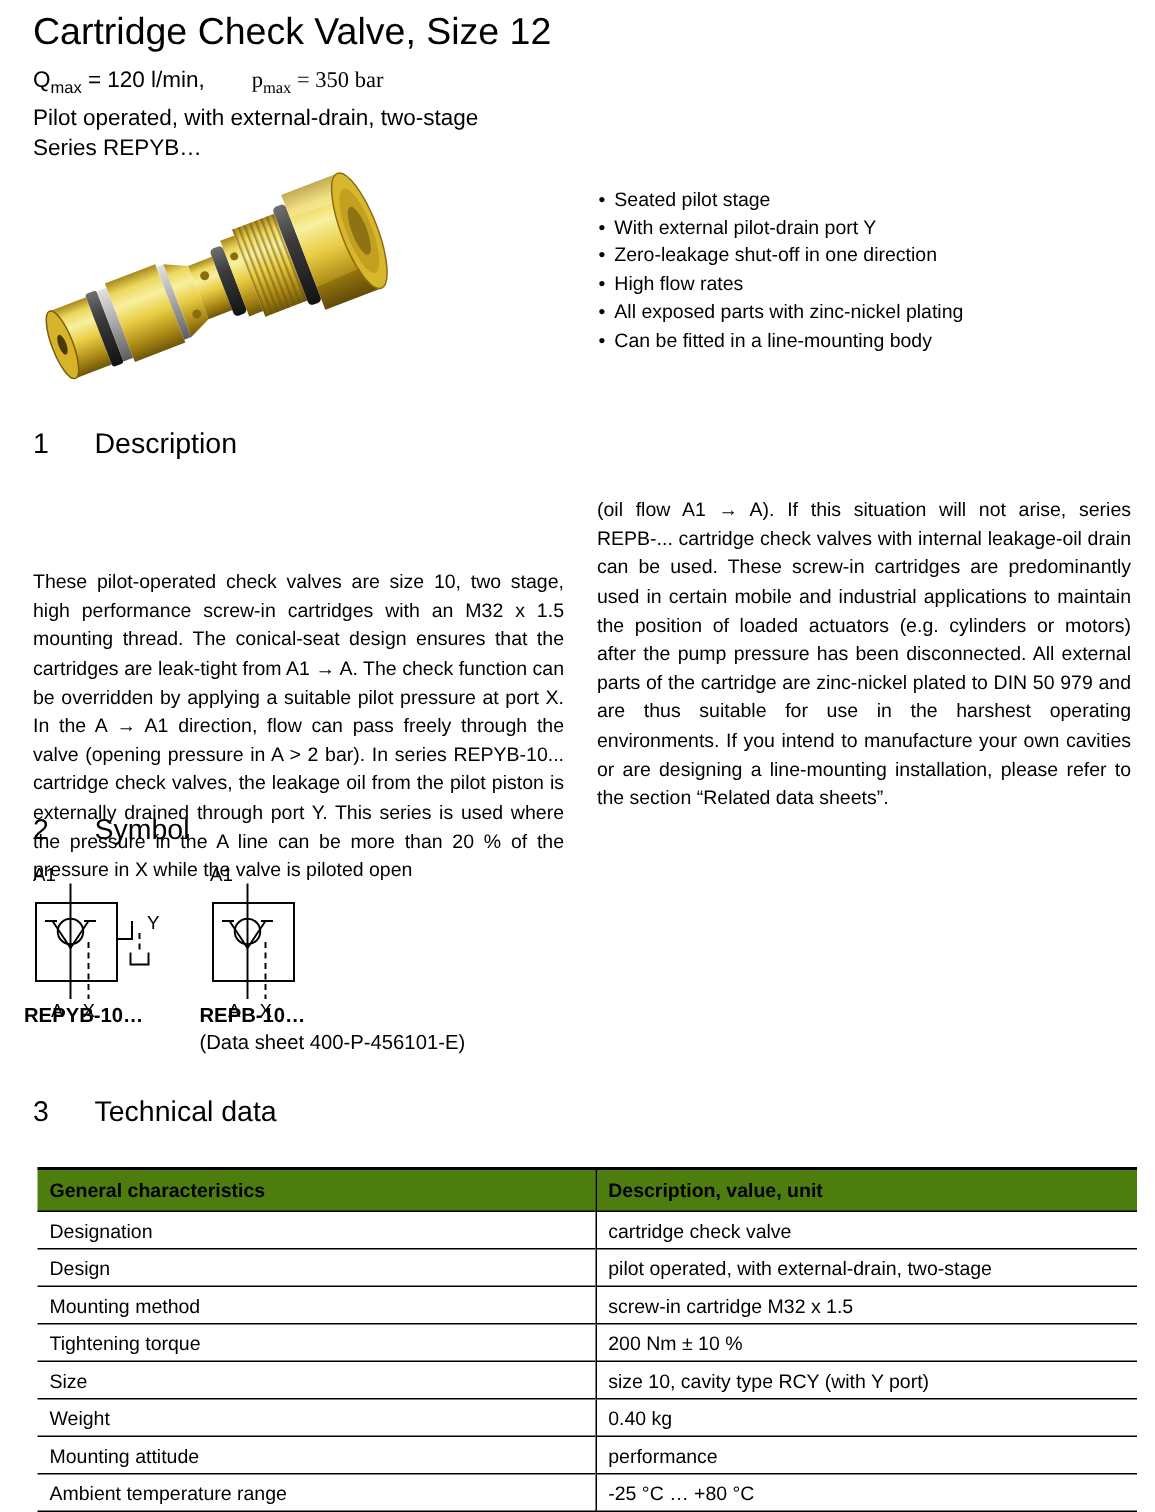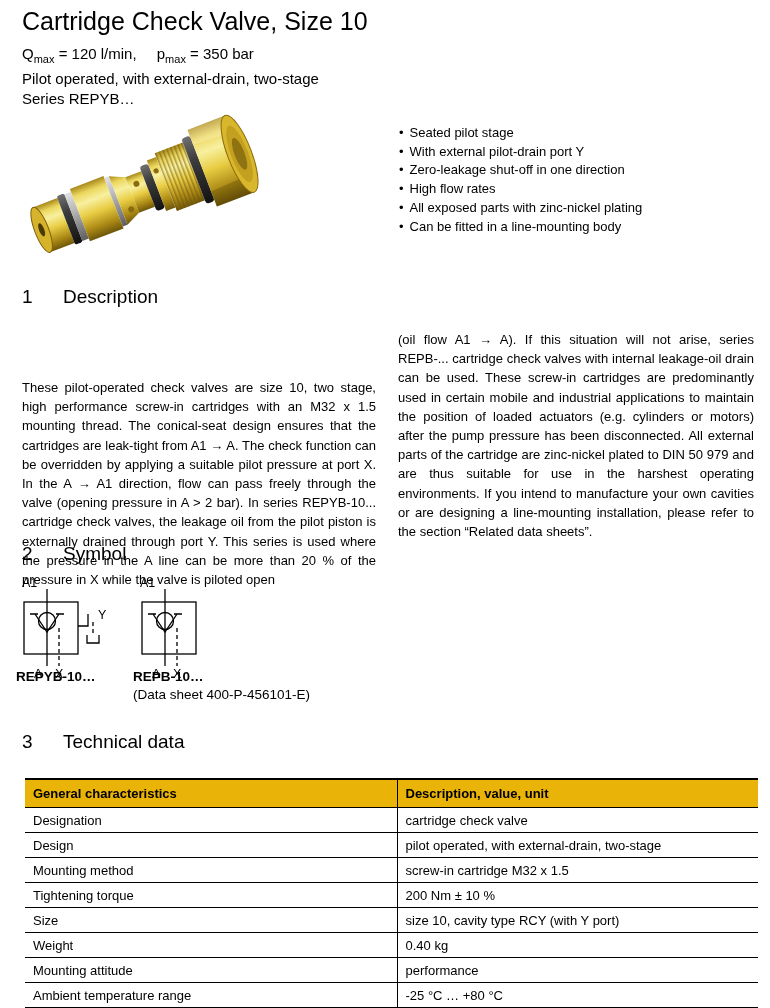--- a/index.html
+++ b/index.html
@@ -3,21 +3,21 @@
 <meta charset="utf-8">
 <style>
   html,body{margin:0;padding:0;background:#fff;}
   .page{position:relative;width:770px;height:1008px;background:#ffffff;overflow:hidden;
         font-family:"Liberation Sans","DejaVu Sans",sans-serif;color:#000;}
   
   .hdr{position:absolute;left:22px;top:6px;width:440px;}
   .title{font-size:25px;font-weight:normal;margin:0;line-height:30px;}
   .specs{margin-top:8px;font-size:15px;line-height:20px;}
   .specs sub{font-size:11px;}
-  .p-part{margin-left:16px;}
+  .p-part{margin-left:27px;font-family:Liberation Serif, serif;}
   .hline{font-size:15px;line-height:20px;}
   
   .product{position:absolute;left:20px;top:112px;}
   
   .features{position:absolute;left:399px;top:124px;width:360px;margin:0;padding:0;list-style:none;
             font-size:13px;line-height:18.7px;}
   .features li::before{content:"•";margin-right:6px;}
   
   .sec{position:absolute;display:flex;font-size:19px;line-height:22px;}
   .sec .num{width:41px;flex:none;}
@@ -27,35 +27,35 @@
   .colL{left:22px;width:354px;margin-top:48px;} .colR{left:398px;width:356px;}
   
   .symsvg{position:absolute;left:14px;top:576px;}
   .symlab{position:absolute;font-size:13.5px;font-weight:bold;}
   .lab1{left:16px;top:669px;} .lab2{left:133px;top:669px;}
   .note{position:absolute;left:133px;top:687px;font-size:13.5px;font-weight:normal;}
   svg text{font-family:"Liberation Sans","DejaVu Sans",sans-serif;font-size:12.5px;fill:#000;}
   
   .tbl{position:absolute;left:25px;top:778px;width:733px;border-collapse:collapse;table-layout:fixed;
        font-size:13px;border-top:2px solid #000;border-bottom:2px solid #000;}
-  .tbl th{background:#eab308;font-weight:bold;height:27px;}
+  .tbl th{background:#4d7c0f;font-weight:bold;height:27px;}
   .tbl th,.tbl td{padding:0 4px 0 8px;text-align:left;vertical-align:middle;}
   .tbl td{height:24px;font-weight:normal;}
   .tbl thead tr{border-bottom:1.5px solid #000;}
   .tbl tbody tr{border-bottom:1px solid #000;}
   .tbl tbody tr:last-child{border-bottom:none;}
   .tbl th:first-child,.tbl td:first-child{border-right:1px solid #000;}
 </style>
 </head>
 <body>
 
 <div class="page">
 
   <div class="hdr">
-    <h1 class="title">Cartridge Check Valve, Size 10</h1>
+    <h1 class="title">Cartridge Check Valve, Size 12</h1>
     <div class="specs">
       <span><span>Q</span><sub>max</sub> <span>= 120 l/min,</span></span>
       <span class="p-part"><span>p</span><sub>max</sub> <span>= 350 bar</span></span>
     </div>
     <div class="hline">Pilot operated, with external-drain, two-stage</div>
     <div class="hline">Series REPYB…</div>
   </div>
 
   <svg class="product" width="240" height="160" viewBox="0 0 240 160">
     <defs>

